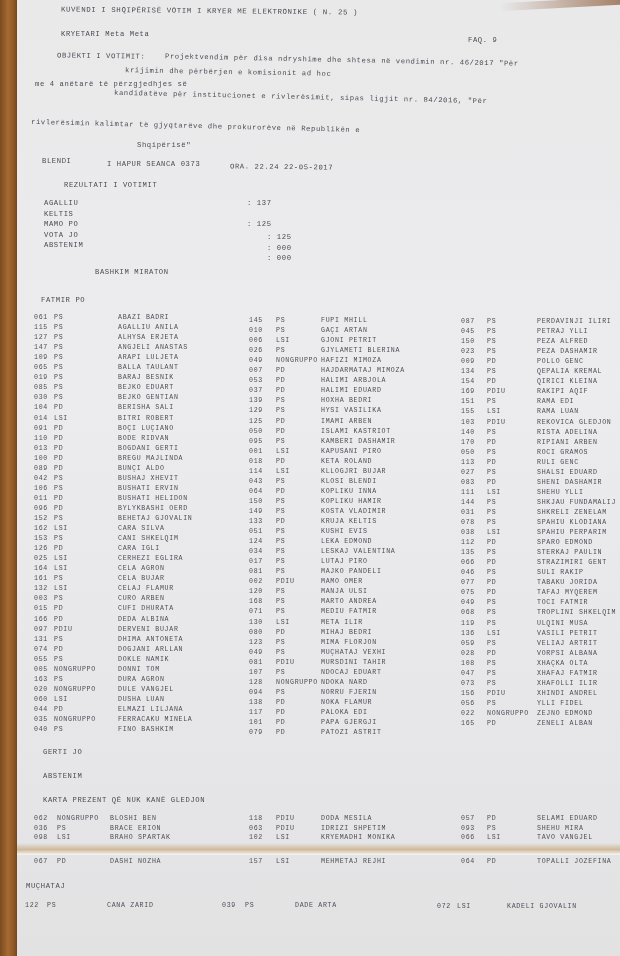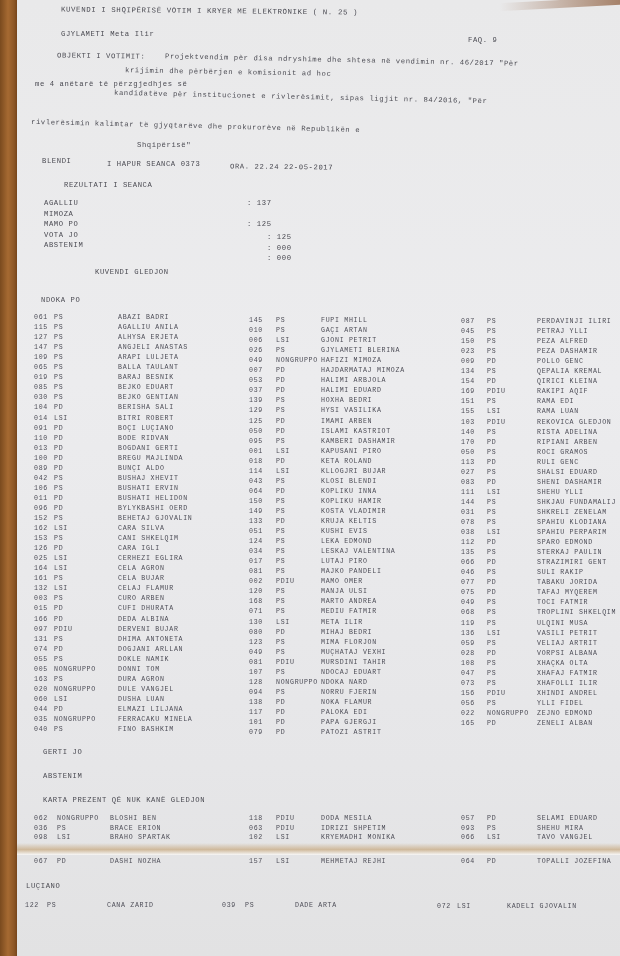--- a/index.html
+++ b/index.html
@@ -27,50 +27,50 @@
     .hdr { font-size:7.4px; }
     .row { position:absolute; left:0; width:603px; height:8.6px; }
     .c { position:absolute; font-size:6.6px; letter-spacing:.7px; white-space:nowrap; color:#4d4d57; }
   </style>
 </head>
 <body>
 
 <div class="paper">
 
   <div class="t hdr" style="left:44px;top:7px;transform:rotate(0.6deg);">KUVENDI I SHQIPËRISË  VOTIM I KRYER ME ELEKTRONIKE ( N. 25   )</div>
-  <div class="t" style="left:44px;top:30px;">GJYLAMETI Meta Ilir</div>
+  <div class="t" style="left:44px;top:30px;">KRYETARI Meta Meta</div>
   <div class="t" style="left:451px;top:36px;">FAQ. 9</div>
   <div class="t" style="left:40px;top:52px;transform:rotate(0.8deg);">OBJEKTI I VOTIMIT:</div>
   <div class="t" style="left:148px;top:56px;transform:rotate(1.2deg);">Projektvendim për disa ndryshime dhe shtesa në vendimin nr. 46/2017 "Për</div>
   <div class="t" style="left:108px;top:68px;transform:rotate(1deg);">krijimin dhe përbërjen  e komisionit ad hoc</div>
   <div class="t" style="left:18px;top:80px;">me 4 anëtarë të përzgjedhjes së</div>
   <div class="t" style="left:97px;top:93px;transform:rotate(1.3deg);">kandidatëve për institucionet e rivlerësimit, sipas ligjit nr. 84/2016, "Për</div>
   <div class="t" style="left:14px;top:122px;transform:rotate(1.4deg);">rivlerësimin kalimtar të gjyqtarëve dhe prokurorëve në Republikën e</div>
   <div class="t" style="left:120px;top:141px;">Shqipërisë"</div>
 
   <div class="t" style="left:25px;top:157px;">BLENDI</div>
   <div class="t" style="left:90px;top:160px;">I HAPUR SEANCA 0373</div>
   <div class="t" style="left:213px;top:163px;transform:rotate(0.6deg);">ORA. 22.24 22-05-2017</div>
 
-  <div class="t" style="left:47px;top:181px;">REZULTATI I SEANCA</div>
+  <div class="t" style="left:47px;top:181px;">REZULTATI I VOTIMIT</div>
   <div class="t" style="left:27px;top:199px;">AGALLIU</div>
 
-  <div class="t" style="left:27px;top:210px;">MIMOZA</div>
+  <div class="t" style="left:27px;top:210px;">KELTIS</div>
   <div class="t" style="left:230px;top:199px;">: 137</div>
   <div class="t" style="left:27px;top:220px;">MAMO PO</div>
   <div class="t" style="left:230px;top:220px;">: 125</div>
   <div class="t" style="left:27px;top:231px;">VOTA JO</div>
   <div class="t" style="left:250px;top:233px;">: 125</div>
   <div class="t" style="left:27px;top:241px;">ABSTENIM</div>
   <div class="t" style="left:250px;top:244px;">: 000</div>
   <div class="t" style="left:250px;top:254px;">: 000</div>
 
-  <div class="t" style="left:78px;top:268px;">KUVENDI GLEDJON</div>
-
-  <div class="t" style="left:24px;top:296px;">NDOKA PO</div>
+  <div class="t" style="left:78px;top:268px;">BASHKIM MIRATON</div>
+
+  <div class="t" style="left:24px;top:296px;">FATMIR PO</div>
 
   <div id="po-table">
       <div class="row" style="top: 314px;">
         <span class="c" style="left: 17px; top: 0px;">061</span>
         <span class="c" style="left: 37px; top: 0px;">PS</span>
         <span class="c" style="left: 101px; top: 0px;">ABAZI BADRI</span>
         <span class="c" style="left: 232px; top: 3px;">145</span>
         <span class="c" style="left: 259px; top: 3px;">PS</span>
         <span class="c" style="left: 304px; top: 3px;">FUPI MHILL</span>
         <span class="c" style="left: 444px; top: 4px;">087</span>
@@ -576,21 +576,21 @@
         <span class="c" style="left: 259px; top: 0px;">LSI</span>
         <span class="c" style="left: 304px; top: 0px;">MEHMETAJ REJHI</span>
         <span class="c" style="left: 444px; top: 0px;">064</span>
         <span class="c" style="left: 470px; top: 0px;">PD</span>
         <span class="c" style="left: 520px; top: 0px;">TOPALLI JOZEFINA</span>
       </div>
     </div>
 
   <div class="fold"></div>
 
-  <div class="t" style="left:9px;top:882px;">LUÇIANO</div>
+  <div class="t" style="left:9px;top:882px;">MUÇHATAJ</div>
   <div id="mungojne-table">
       <div class="row" style="top: 902px;">
         <span class="c" style="left: 8px; top: 0px;">122</span>
         <span class="c" style="left: 30px; top: 0px;">PS</span>
         <span class="c" style="left: 90px; top: 0px;">CANA ZARID</span>
         <span class="c" style="left: 205px; top: 0px;">039</span>
         <span class="c" style="left: 228px; top: 0px;">PS</span>
         <span class="c" style="left: 278px; top: 0px;">DADE ARTA</span>
         <span class="c" style="left: 420px; top: 1px;">072</span>
         <span class="c" style="left: 440px; top: 1px;">LSI</span>

